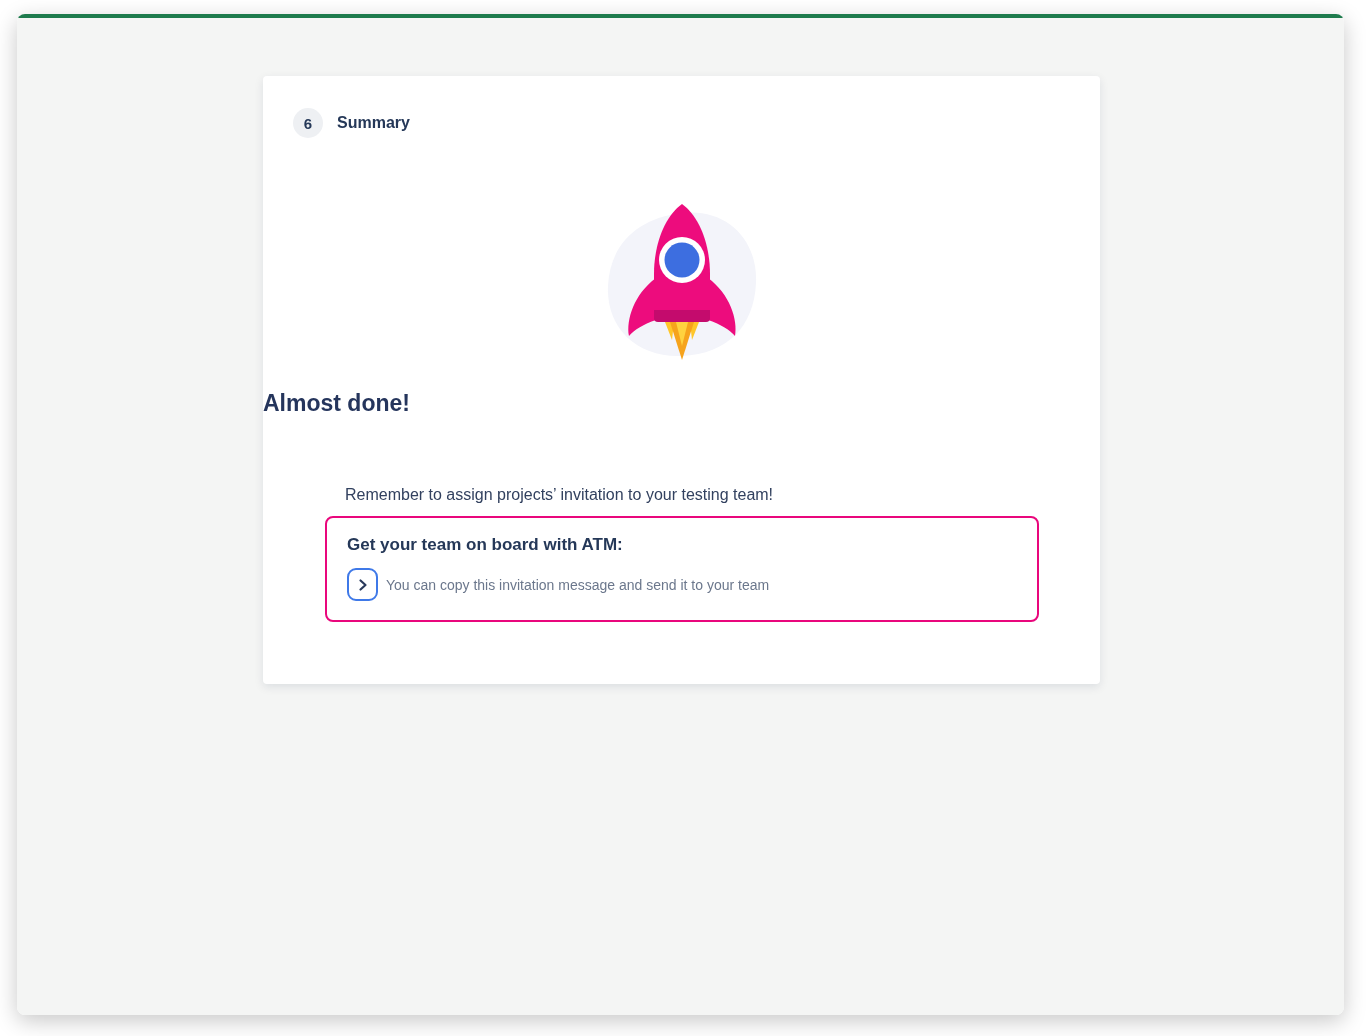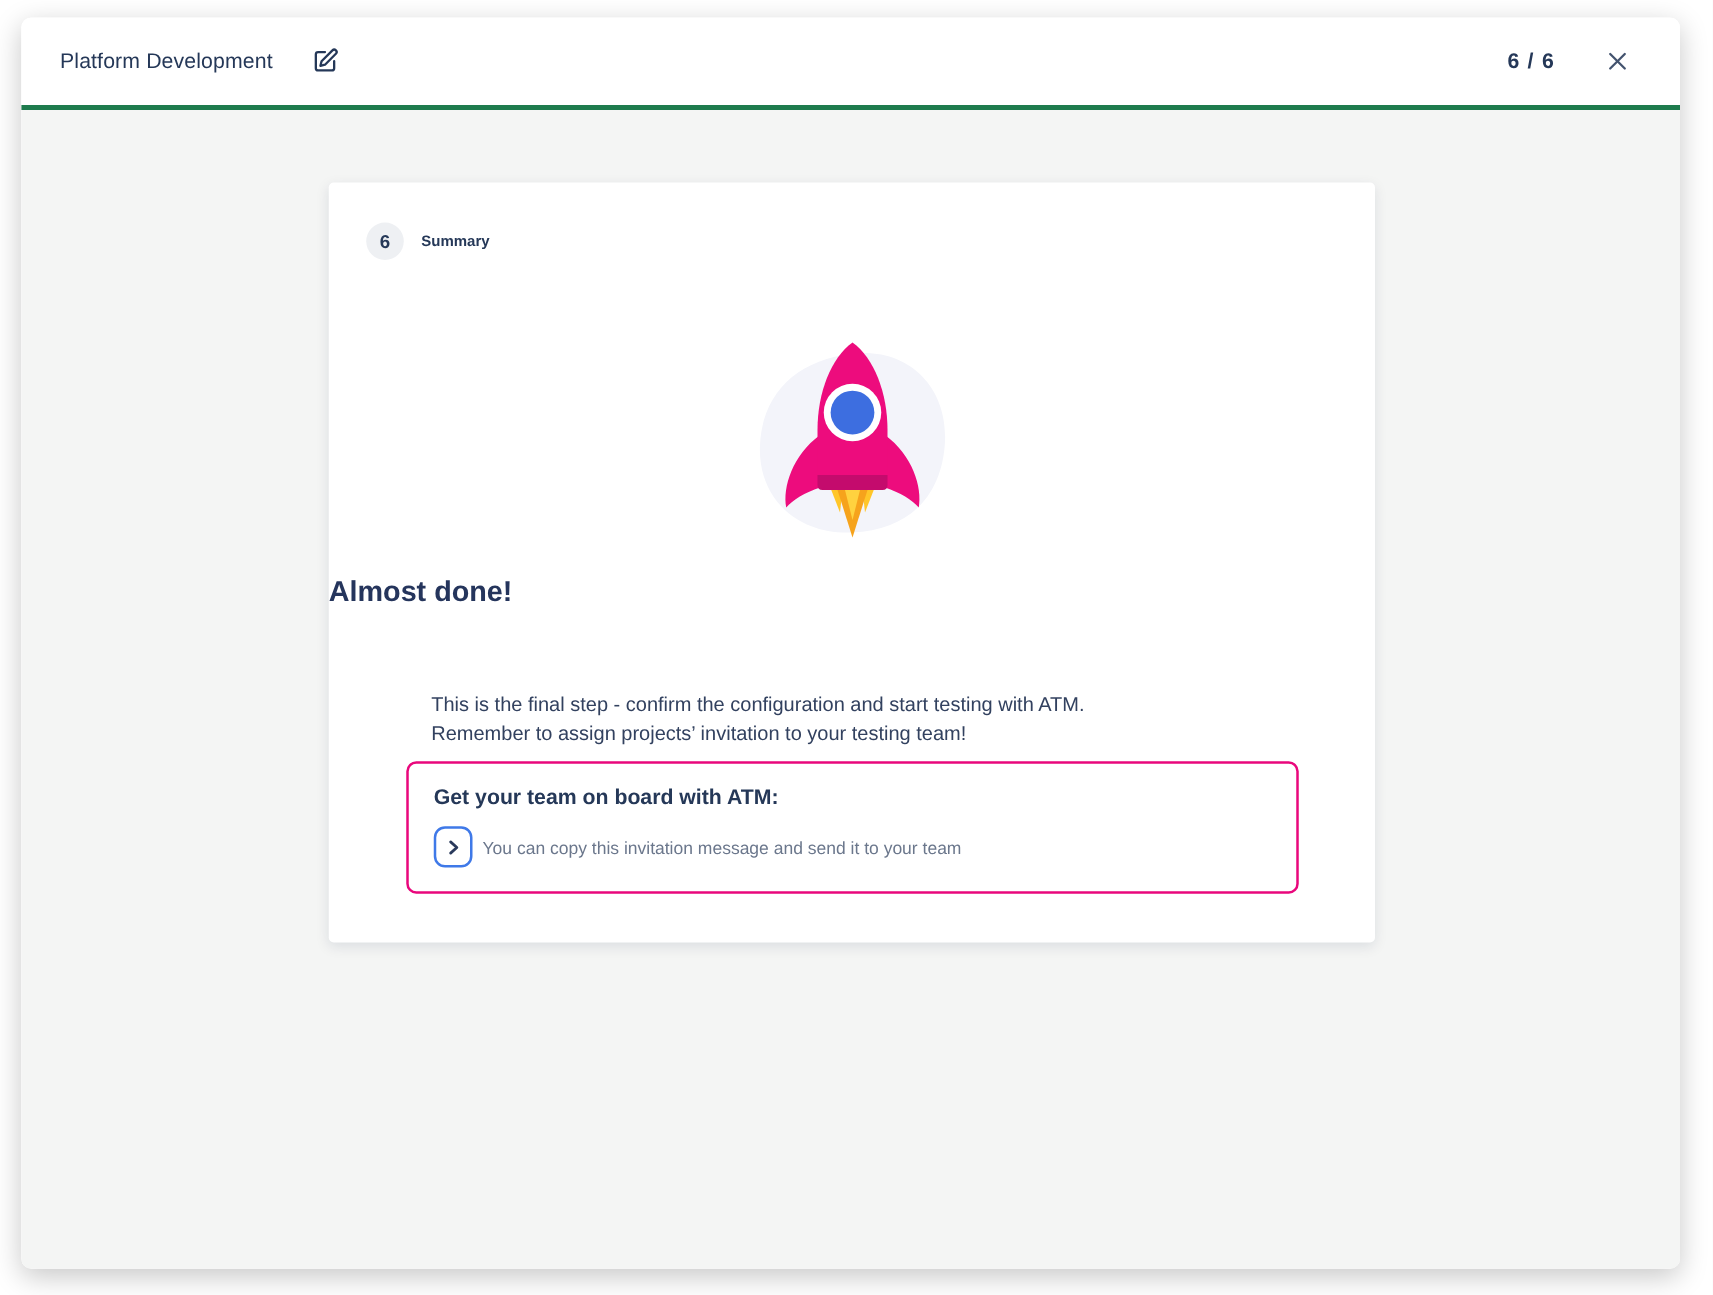--- a/index.html
+++ b/index.html
@@ -39,21 +39,21 @@
     position:absolute;left:246px;top:58px;width:837px;height:608px;
     background:#fff;border-radius:4px;
     box-shadow:0 3px 10px rgba(9,30,66,0.10);
   }
   .step-row{display:flex;align-items:center;padding:32px 0 0 30px;}
   .step-circle{
     width:30px;height:30px;border-radius:50%;background:#eef0f3;
     display:flex;align-items:center;justify-content:center;
     font-size:15px;font-weight:700;color:var(--navy);
   }
-  .step-title{margin-left:14px;font-size:12px;font-weight:600;color:var(--navy);text-align:center;}
+  .step-title{margin-left:14px;font-size:16px;font-weight:600;color:var(--navy);text-align:center;}
 
   .illustration-wrap{margin-top:60px;display:flex;justify-content:center;}
   .headline{margin-top:24px;text-align:left;font-size:23px;font-weight:700;color:#25355c;}
 
   .description{margin:66px 60px 0 82px;font-size:16px;line-height:23px;color:var(--text);}
 
   .invite-box{
     margin:10px 61px 0 62px;border:2px solid var(--pink);border-radius:8px;
     padding:17px 20px 19px 20px;background:#fff;
   }
@@ -80,41 +80,20 @@
     font-size:15px;font-weight:700;padding:10px 17px;border-radius:5px;font-family:inherit;
   }
   svg{display:block;}
 </style>
 </head>
 <body>
 
 <div class="stage">
   <div class="window">
 
-    <div class="header">
-      <span class="header-title">Platform Development</span>
-      <button class="edit-btn" aria-label="Edit">
-        <span>
-          <svg width="22" height="22" viewBox="0 0 24 24" fill="none" stroke="currentColor" stroke-width="2" stroke-linecap="round" stroke-linejoin="round">
-            <path d="M12 4H6a2 2 0 0 0-2 2v12a2 2 0 0 0 2 2h12a2 2 0 0 0 2-2v-6"></path>
-            <path d="M18.5 2.5a2.1 2.1 0 0 1 3 3L12 15l-4 1 1-4 9.5-9.5z"></path>
-          </svg>
-        </span>
-      </button>
-      <div class="header-spacer"></div>
-      <span class="step-counter">6 / 6</span>
-      <button class="close-btn" aria-label="Close">
-        <span>
-          <svg width="20" height="20" viewBox="0 0 24 24" fill="none" stroke="currentColor" stroke-width="2.2" stroke-linecap="round">
-            <line x1="5" y1="5" x2="19" y2="19"></line>
-              <line x1="19" y1="5" x2="5" y2="19"></line>
-          </svg>
-        </span>
-      </button>
-    </div>
     <div class="green-bar"></div>
 
     <div class="main">
       <div class="card">
 
         <div class="step-row">
           <div class="step-circle">6</div>
           <div class="step-title">Summary</div>
         </div>
 
@@ -139,21 +118,20 @@
 
               <circle cx="100" cy="62" r="23" fill="#ffffff"></circle>
               <circle cx="100" cy="62" r="17.5" fill="#3d6ee0"></circle>
             </svg>
           </span>
         </div>
 
         <div class="headline">Almost done!</div>
 
         <div class="description">
-          <div>This is the final step - confirm the configuration and start testing with ATM.</div>
           <div>Remember to assign projects’ invitation to your testing team!</div>
         </div>
 
         <div class="invite-box">
           <div class="invite-title">Get your team on board with ATM:</div>
           <div class="invite-row">
             <button class="chevron-btn" aria-label="Expand invitation message">
               <span>
                 <svg width="12" height="14" viewBox="0 0 12 14" fill="none" stroke="currentColor" stroke-width="2.2" stroke-linecap="round" stroke-linejoin="round">
                   <path d="M3.5 2.5 L8.5 7 L3.5 11.5"></path>

